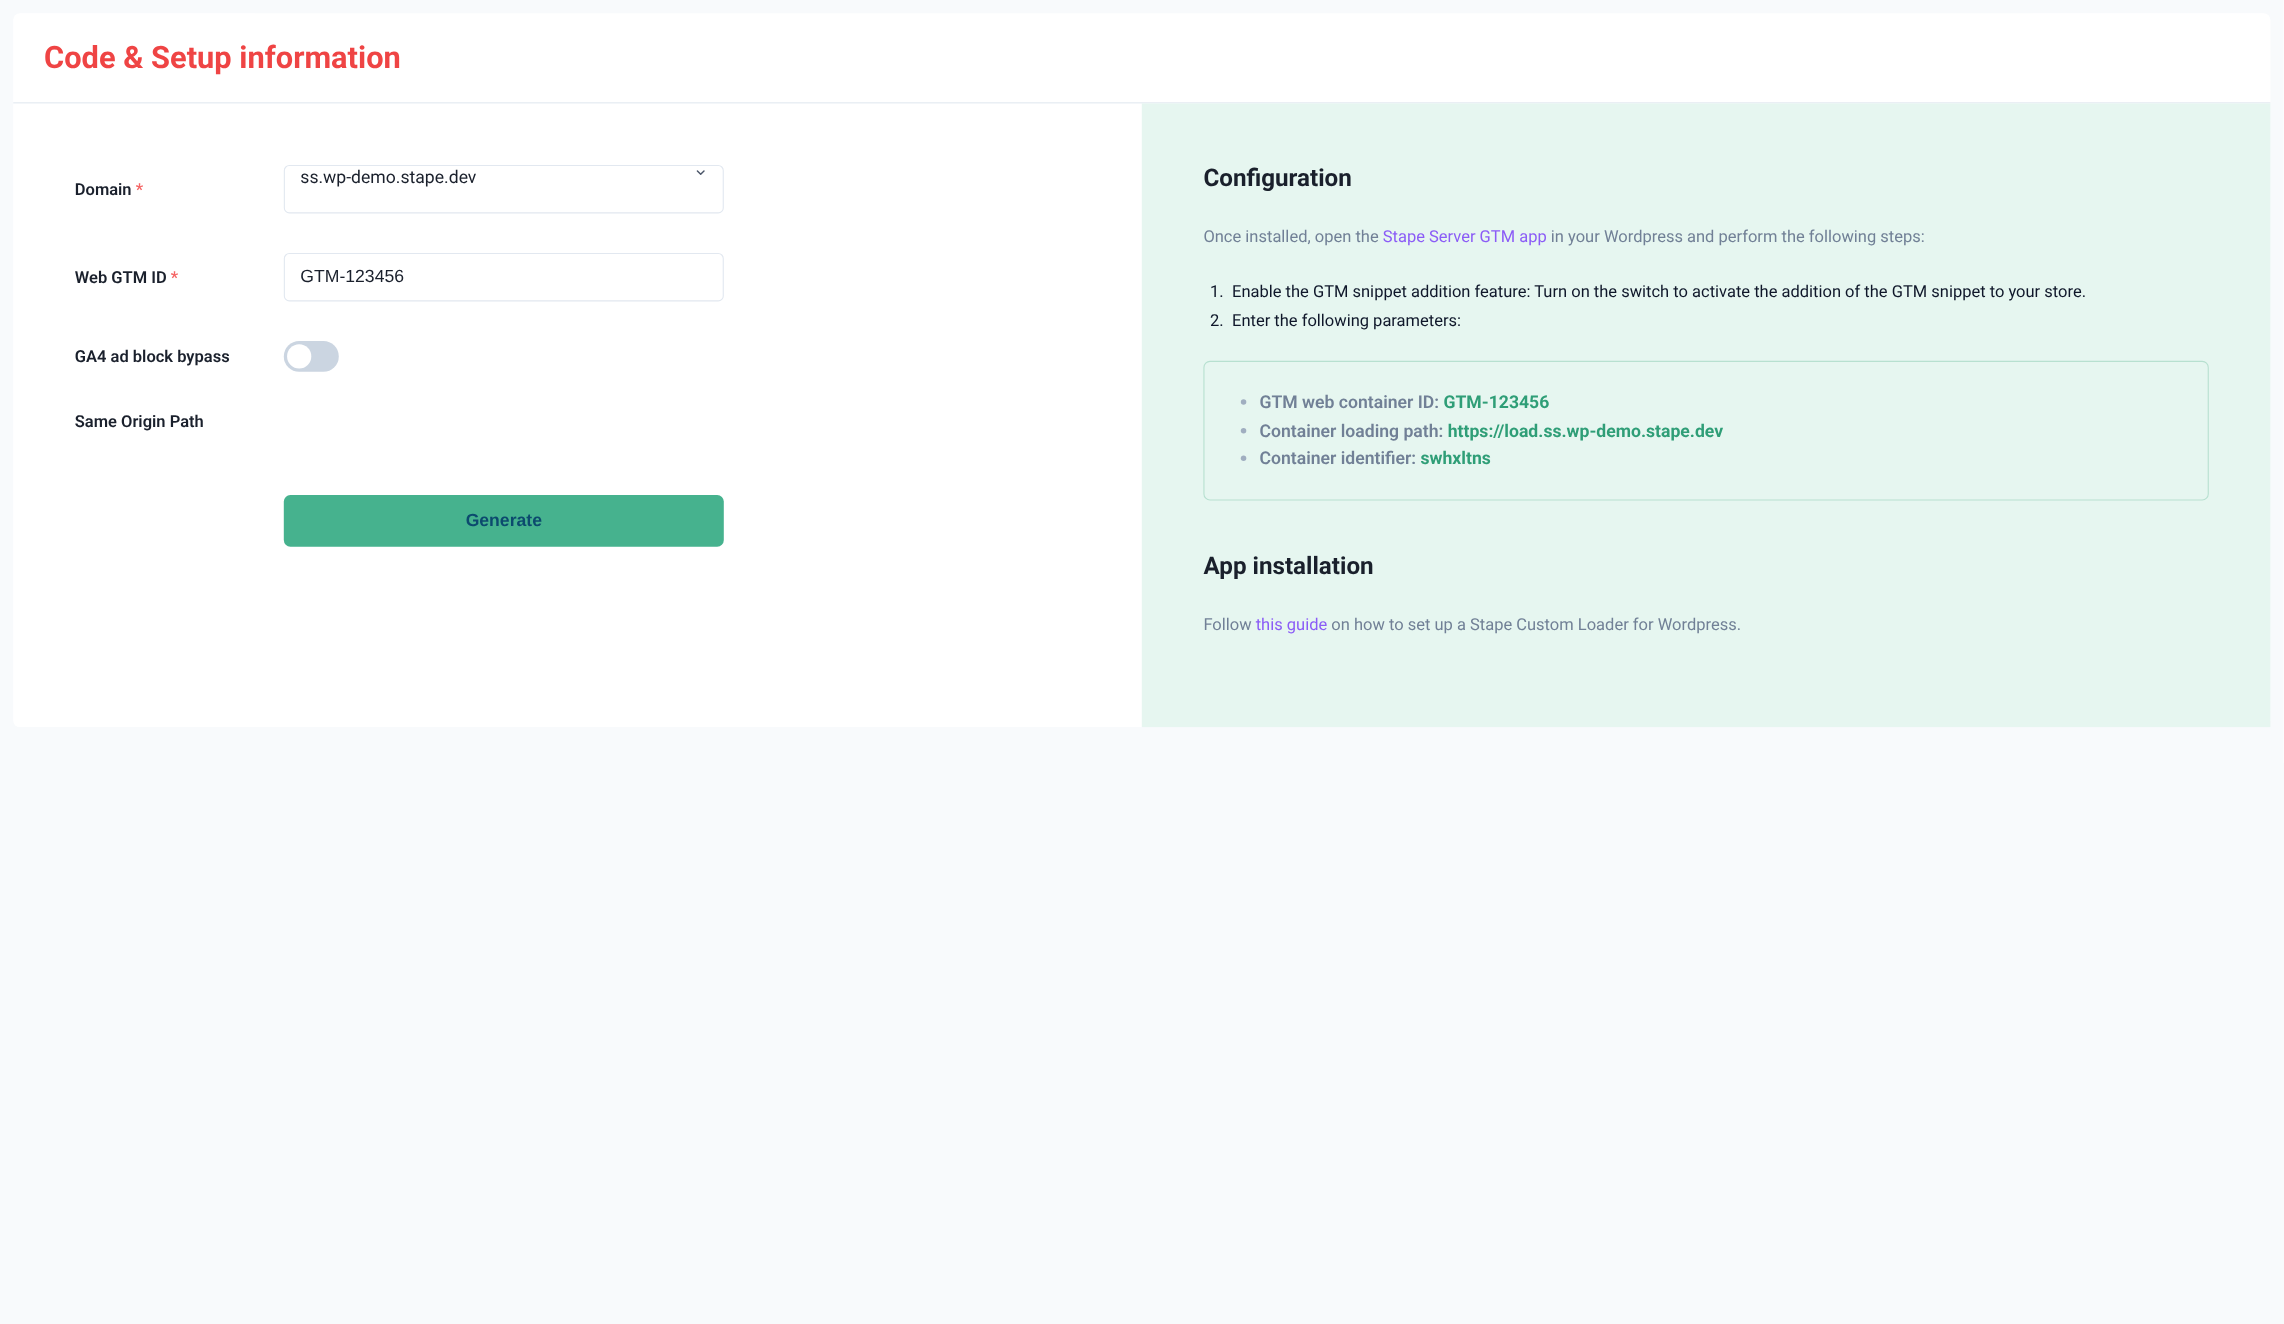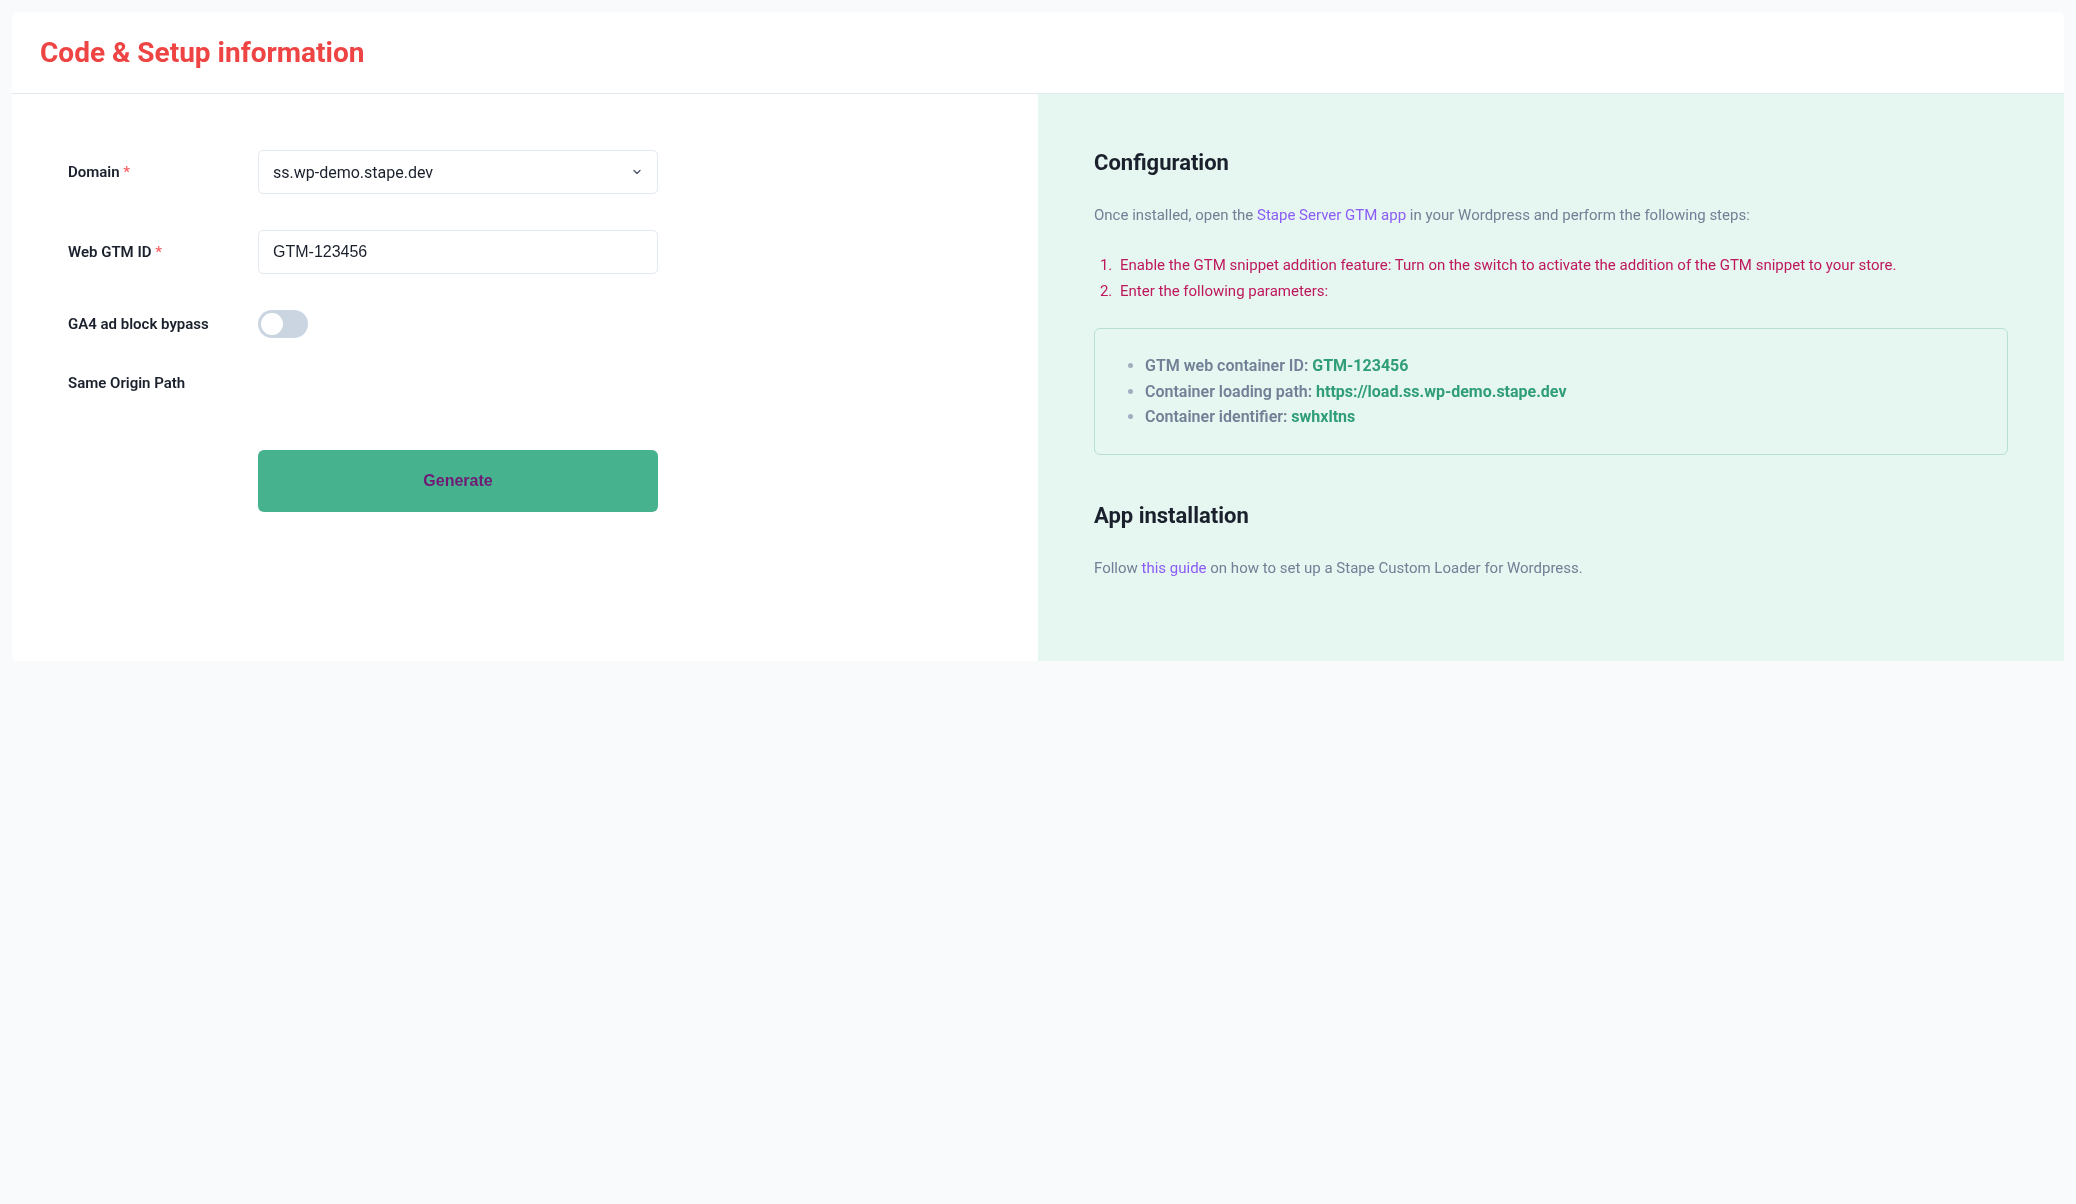--- a/index.html
+++ b/index.html
@@ -65,21 +65,20 @@
       font-size: 16px;
       color: #1a202c;
       background: #ffffff;
       outline: none;
     }
     .text-input::placeholder {
       color: #a0aec0;
     }
     .select-box {
       display: flex;
-      align-items: center;
       justify-content: space-between;
       cursor: pointer;
     }
     .select-text {
       color: #1a202c;
       font-size: 16px;
     }
     .chevron {
       width: 12px;
       height: 12px;
@@ -102,23 +101,23 @@
       background: #ffffff;
       border-radius: 50%;
       position: absolute;
       top: 3px;
       left: 3px;
     }
     .generate-btn {
       width: 100%;
       max-width: 400px;
       margin-left: 190px;
-      height: 62px;
+      height: 47px;
       background: #46b28e;
-      color: #701a75;
+      color: #0c4a6e;
       border: none;
       border-radius: 6px;
       font-size: 16px;
       font-weight: 600;
       cursor: pointer;
       margin-top: 22px;
     }
     .section-title {
       font-size: 22px;
       font-weight: 700;
@@ -138,21 +137,21 @@
       color: #8b5cf6;
       text-decoration: none;
     }
     .config-list {
       list-style: decimal;
       padding-left: 22px;
       margin-bottom: 24px;
     }
     .config-list li {
       font-size: 15px;
-      color: #be185d;
+      color: #0f172a;
       line-height: 1.75;
       padding-left: 4px;
     }
     .param-box {
       border: 1px solid #b7e0d0;
       border-radius: 6px;
       padding: 24px 30px;
     }
     .param-list {
       list-style: disc;

